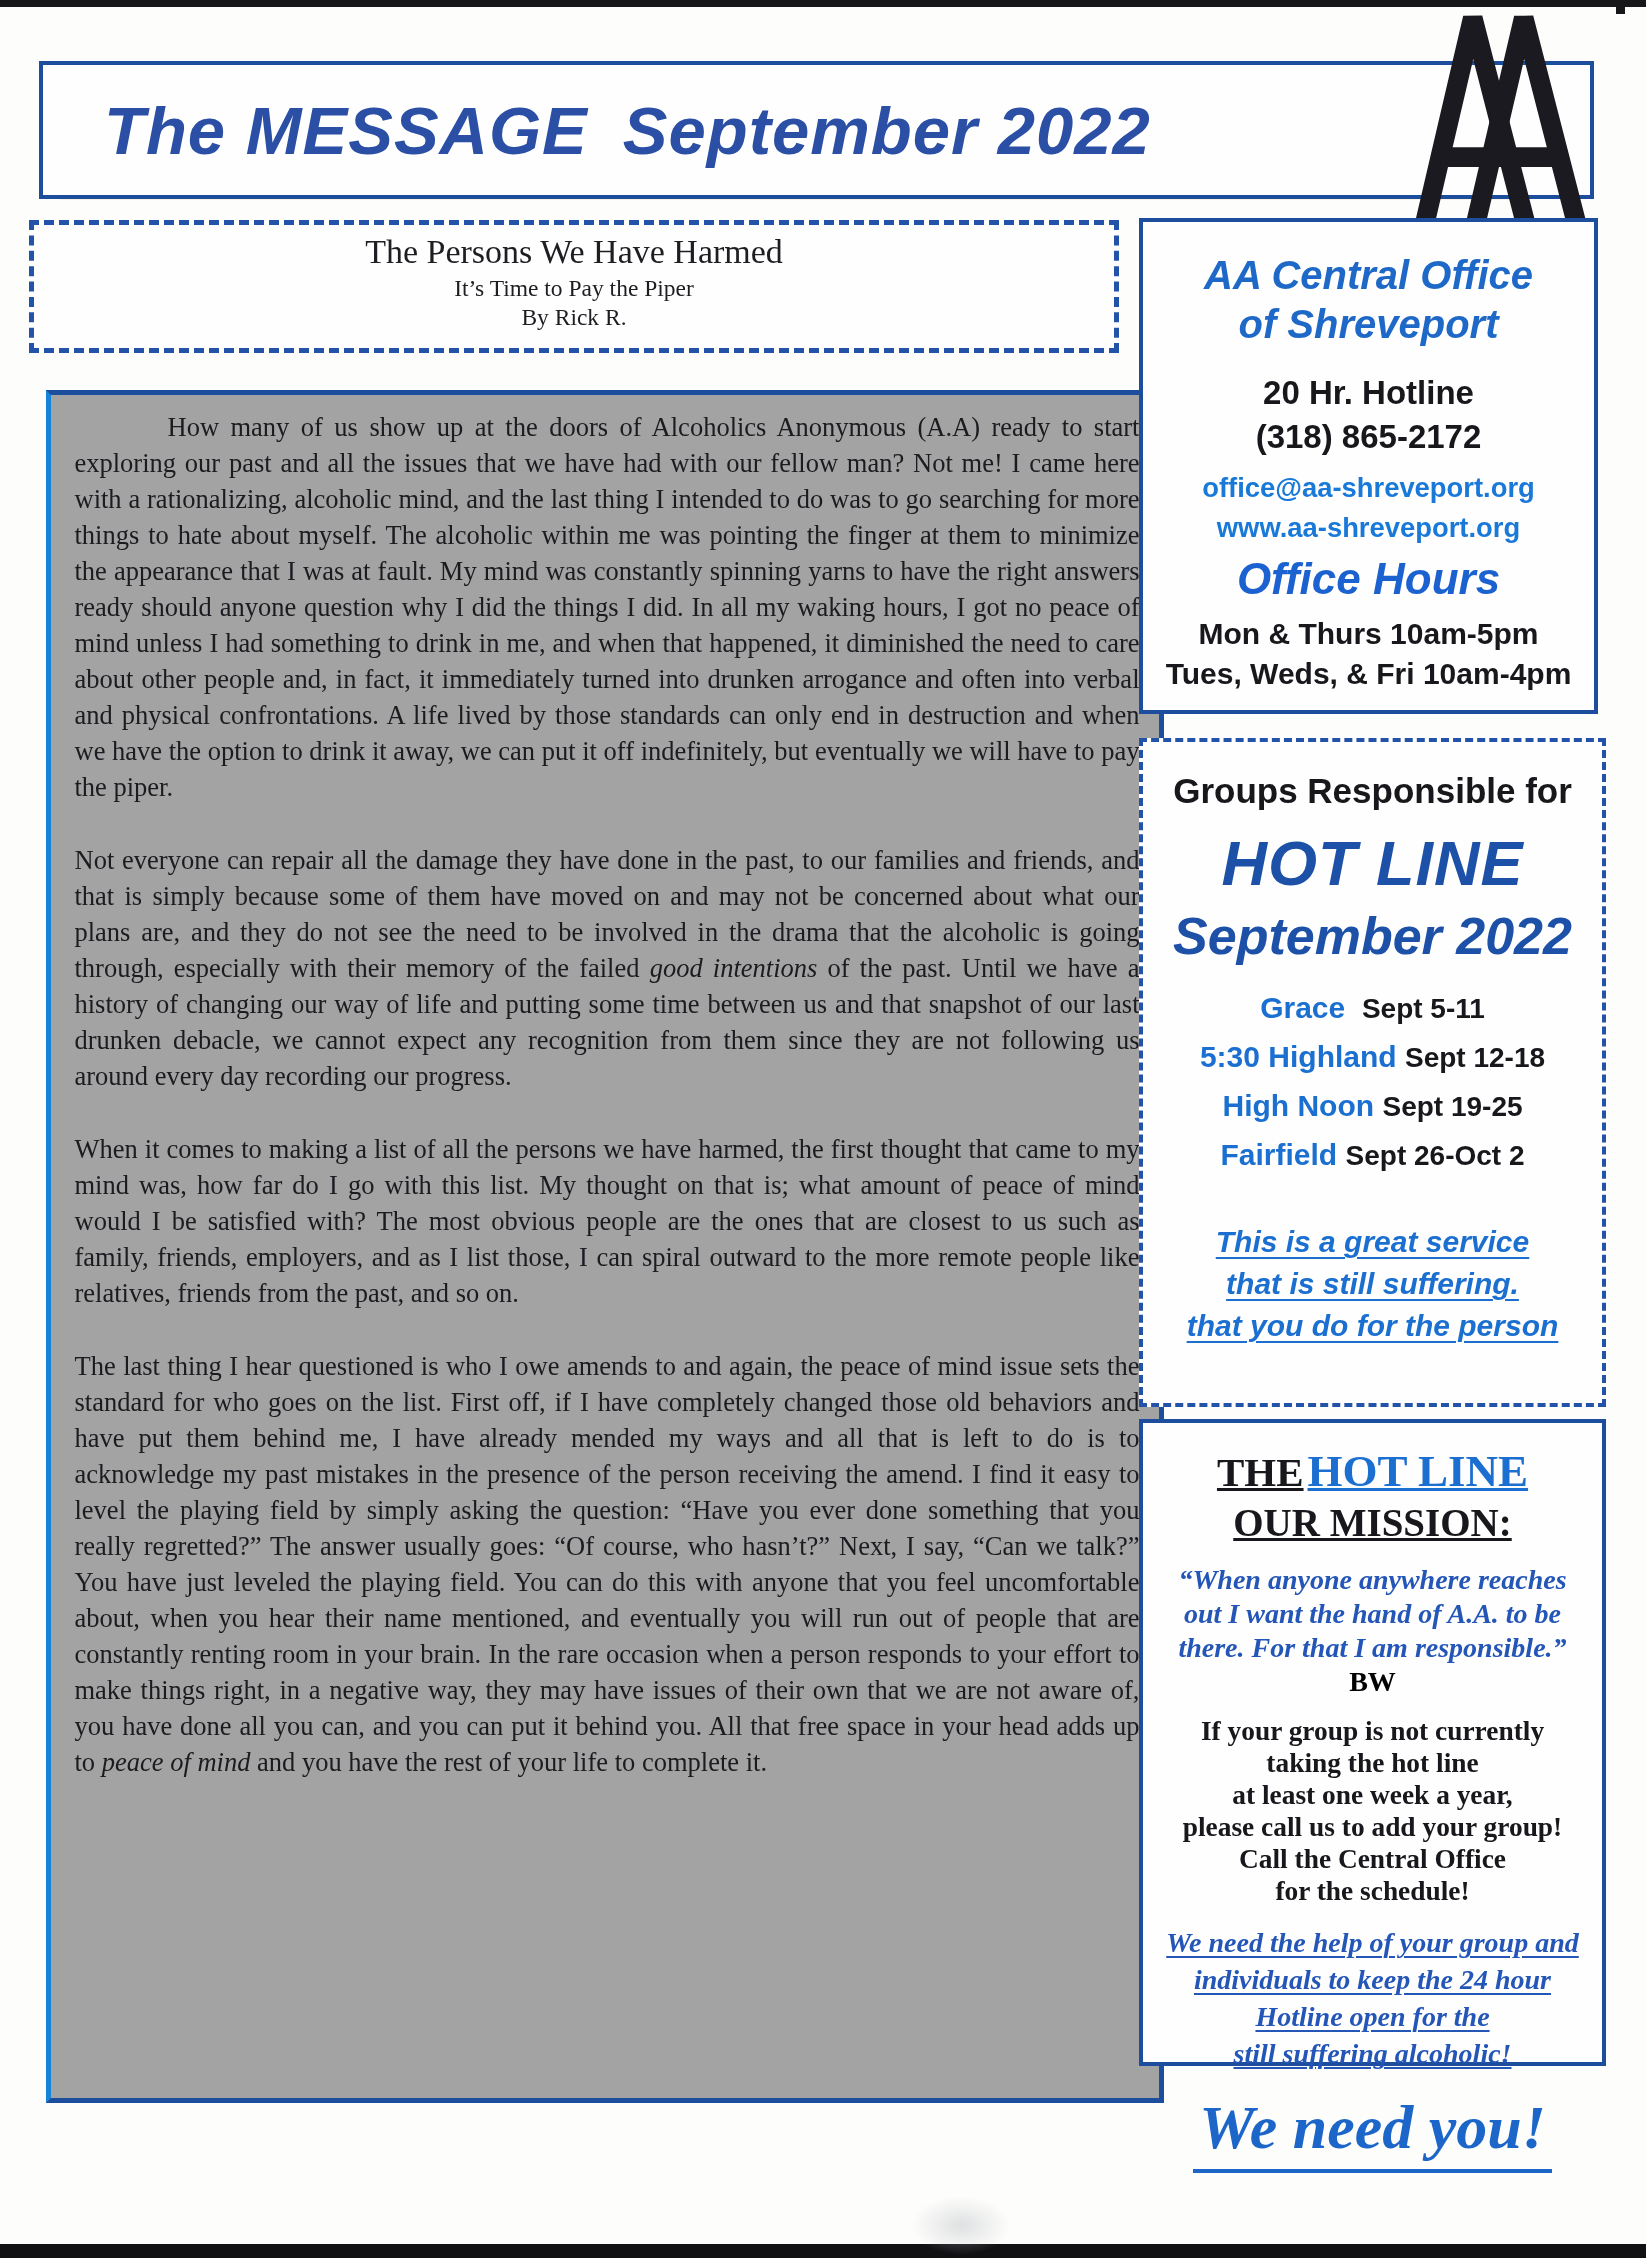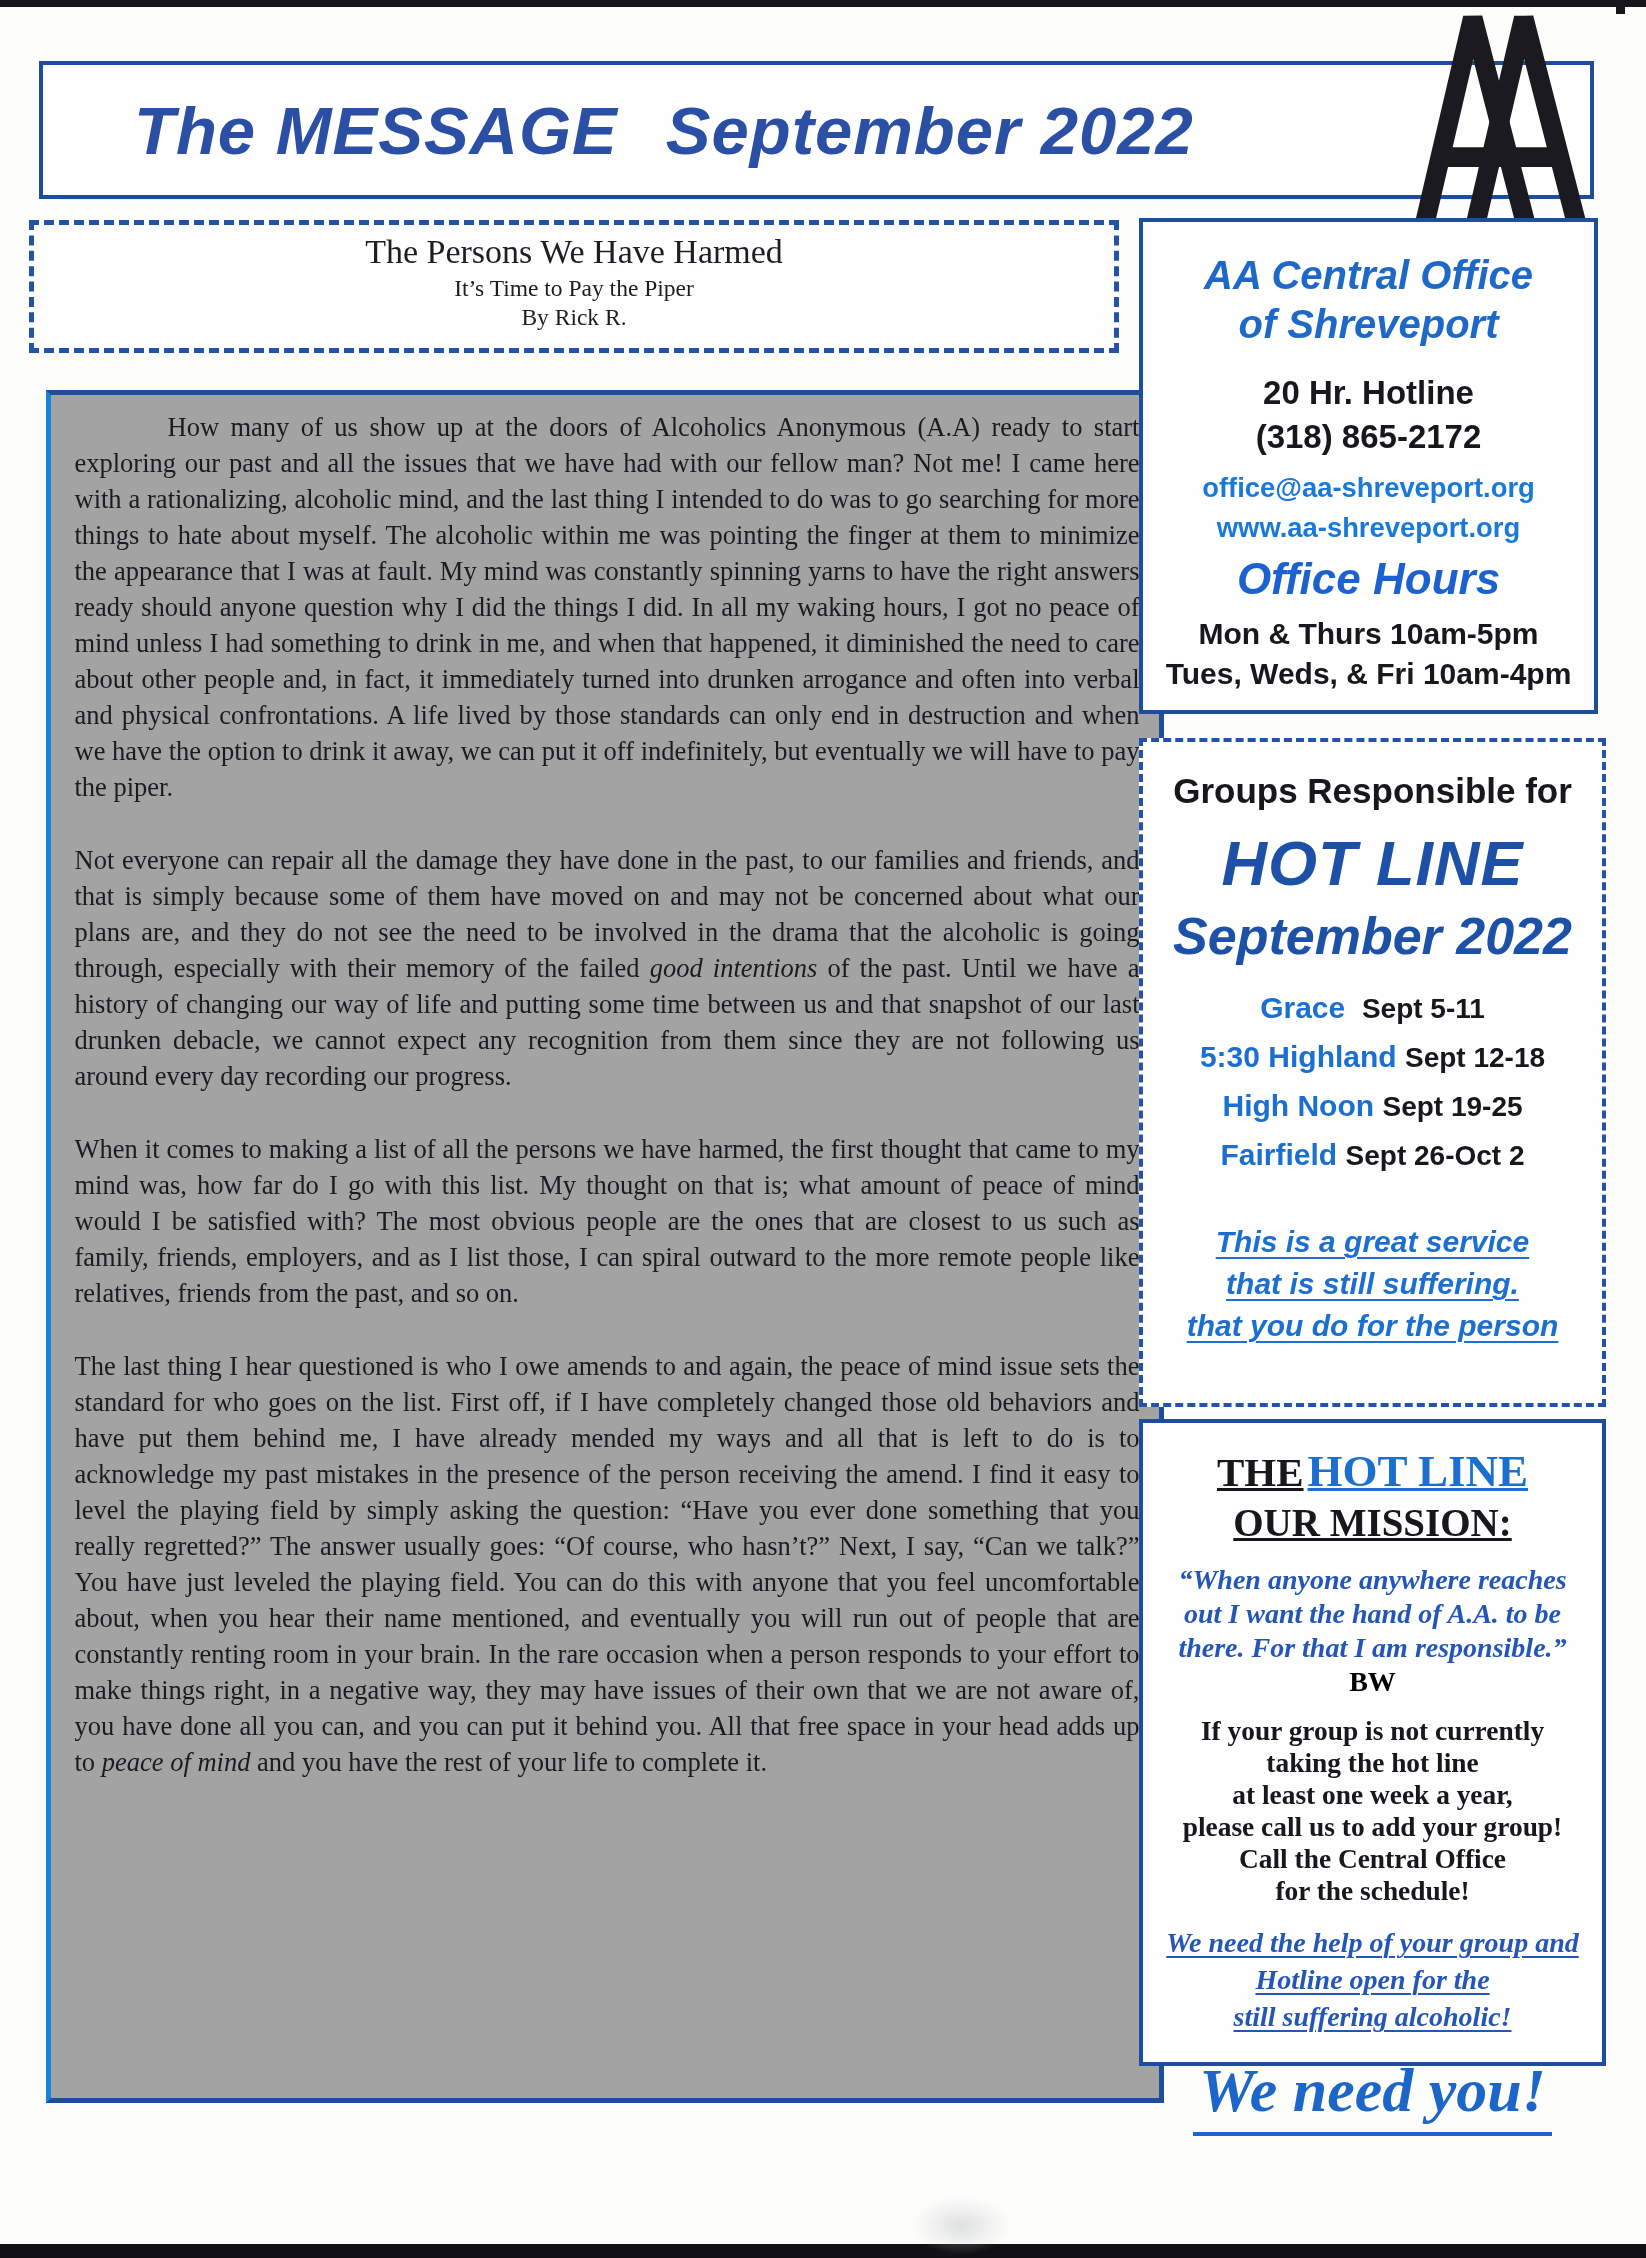--- a/index.html
+++ b/index.html
@@ -11,21 +11,21 @@
   .scan-bottom{left:0;top:2244px;width:1647px;height:14.7px;background:#111114;}
   .scan-tick{left:1616px;top:0;width:8.8px;height:13.7px;background:#17171a;}
   .cream1{left:59px;top:192px;width:1470px;height:7.8px;background:#f3e9cf;opacity:.55;}
   .cream2{left:118px;top:2086px;width:931px;height:7.8px;background:#f3e9cf;opacity:.5;}
   .smudge{left:912px;top:2196px;width:98px;height:59px;border-radius:50%;
           background:radial-gradient(closest-side,#b9bdc2,rgba(185,189,194,0));opacity:.45;}
 
   
   .header-box{left:39px;top:61px;width:1547px;height:130px;border:4.9px solid #1d4e9e;background:#fefefe;
               display:flex;align-items:center;}
-  .header-title{display:flex;gap:48px;padding-left:91px;
+  .header-title{display:flex;gap:35px;padding-left:61px;
                 font-style:italic;font-weight:bold;font-size:67px;color:#2a4fa5;letter-spacing:1px;}
   .aa-logo{left:1411px;top:9.8px;width:196px;height:211px;}
 
   
   .title-box{left:29px;top:220px;width:1080px;height:123px;border:5.9px dashed #2353a8;background:#fefefe;
              text-align:center;font-family:"Liberation Serif",serif;color:#1d1d22;}
   .title-box .t1{font-size:34px;margin-top:7.8px;}
   .title-box .t2{font-size:23.5px;margin-top:3.9px;}
   .title-box .t3{font-size:23.5px;margin-top:2px;}
 
@@ -169,20 +169,21 @@
   <div class="m-info">
     <div>If your group is not currently</div>
     <div>taking the hot line</div>
     <div>at least one week a year,</div>
     <div>please call us to add your group!</div>
     <div>Call the Central Office</div>
     <div>for the schedule!</div>
   </div>
   <div class="m-plea">
     <div>We need the help of your group and</div>
+    <div>individuals to keep the 24 hour</div>
     <div>Hotline open for the</div>
     <div>still suffering alcoholic!</div>
   </div>
   <div>
     <span class="m-closing">We need you!</span>
   </div>
 </div>
 
 
 </body></html>

